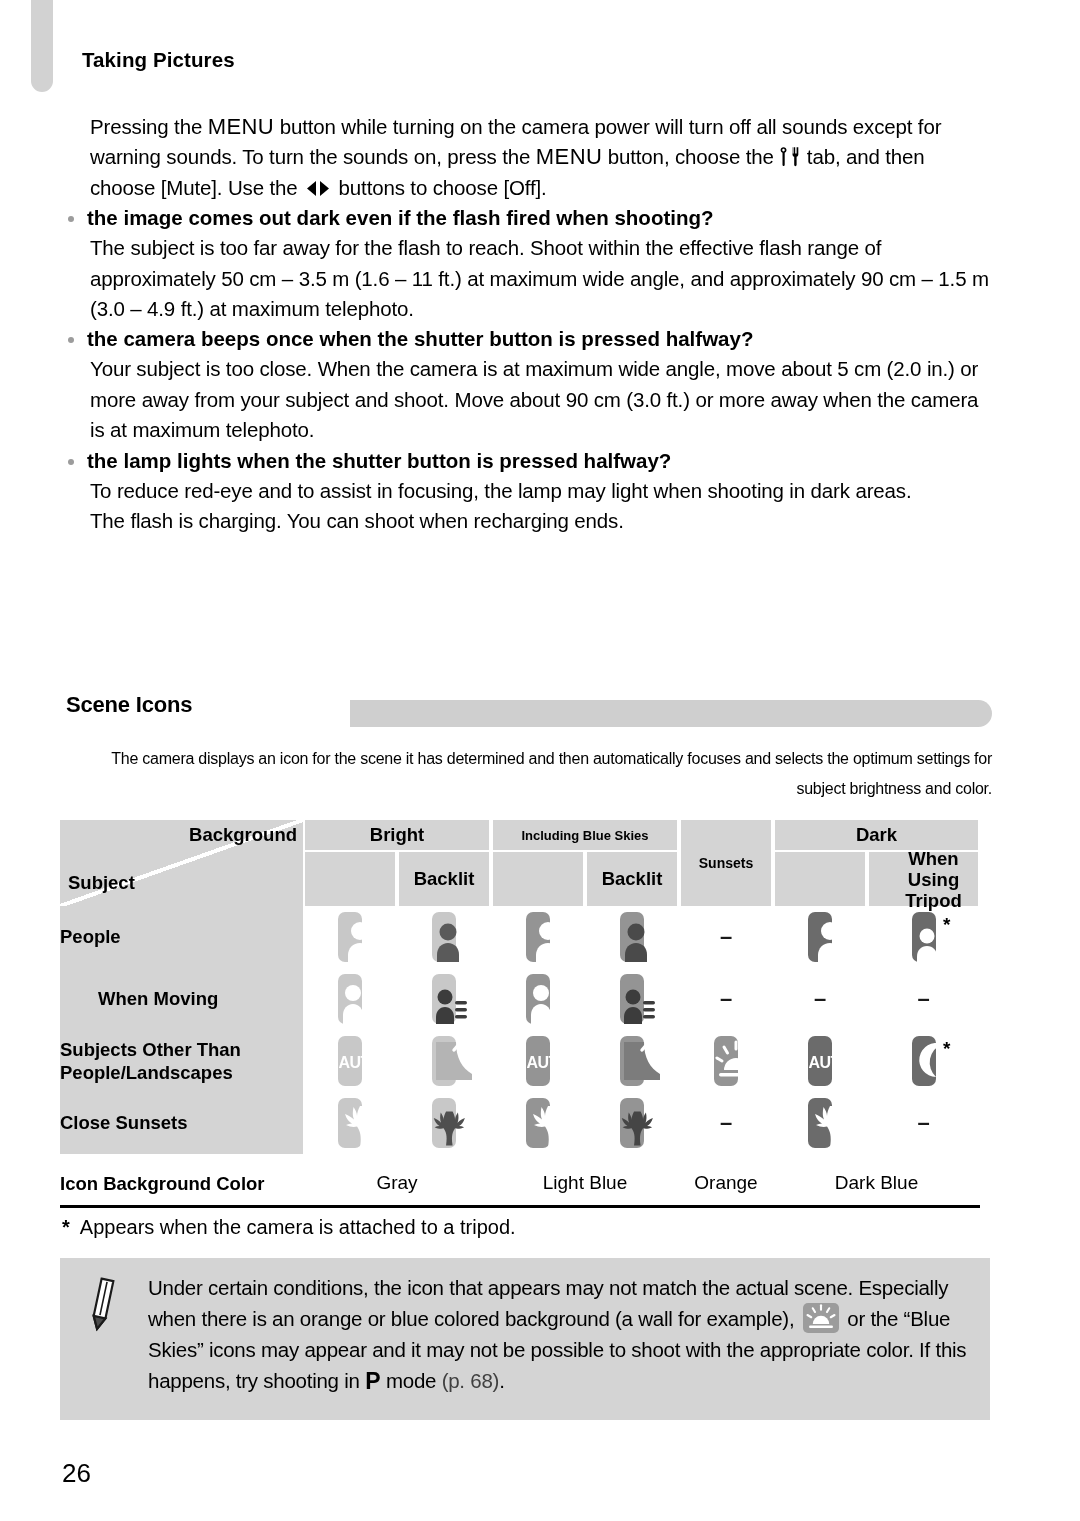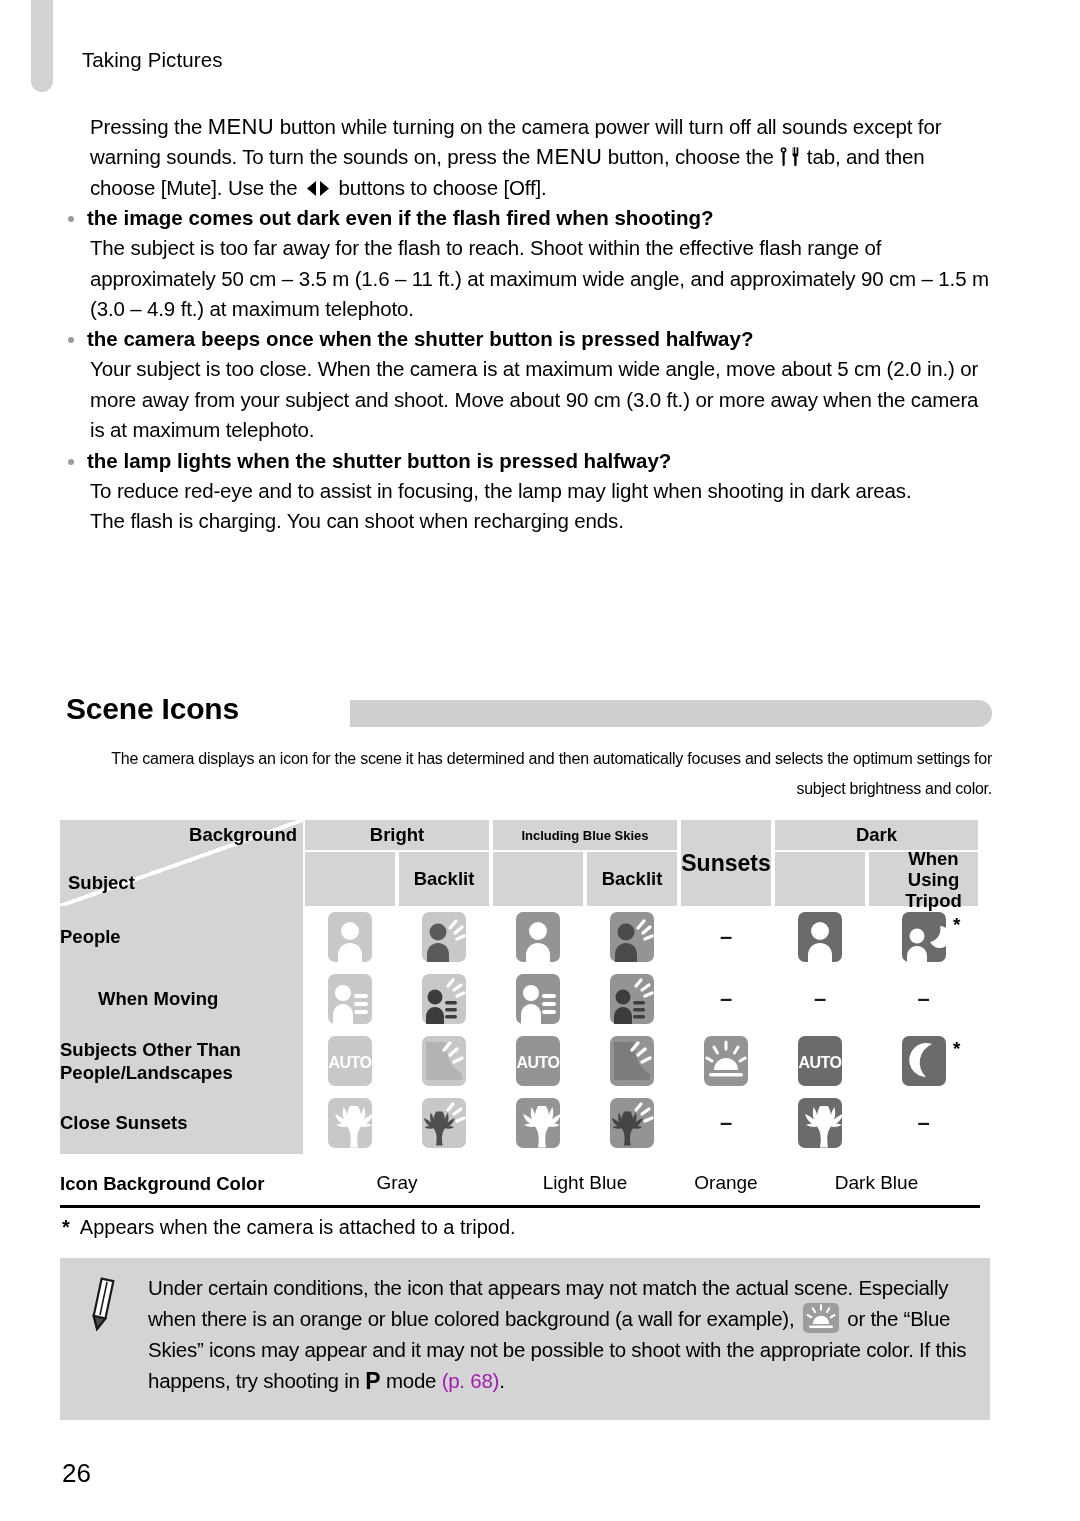--- a/index.html
+++ b/index.html
@@ -17,21 +17,21 @@
     position:absolute;left:31px;top:-18px;
     width:22px;height:110px;
     background:#d2d2d2;
     border-radius:11px;
   }
 
   .page-wrap{position:absolute;left:0;top:0;width:1080px;height:1521px;}
 
   .running-head{
     position:absolute;left:82px;top:48px;
-    font-size:20.5px;font-weight:normal;letter-spacing:.1px;text-align:center;
+    font-size:20.5px;font-weight:bold;letter-spacing:.1px;text-align:center;
   }
 
   
   .content{
     position:absolute;left:62px;top:112px;width:930px;
   }
   .q-item{margin:0 0 0 0;}
   .q-head{
     font-size:20.5px;font-weight:bold;
     line-height:30px;
@@ -58,21 +58,21 @@
   .ico-arrows{width:30px;height:19px;}
   .ico-flash{width:13px;height:21px;vertical-align:-4px;}
   .ico-pmode{font-weight:bold;font-size:23px;line-height:1;vertical-align:-1px;letter-spacing:0;}
 
   
   .sec-head{
     position:absolute;left:62px;top:694px;width:930px;height:40px;
   }
   .sec-head .title{
     position:absolute;left:4px;top:-2px;
-    font-size:30px;font-weight:bold;letter-spacing:-.2px;
+    font-size:22px;font-weight:bold;letter-spacing:-.2px;
   }
   .sec-head .bar{
     position:absolute;left:288px;top:6px;right:0;height:27px;
     background:#cfcfcf;
     border-radius:0 14px 14px 0;
   }
   .sec-intro{
     position:absolute;left:62px;top:744px;width:930px;
     font-size:16px;line-height:30.4px;letter-spacing:-.25px;text-align:right;
   }
@@ -105,36 +105,36 @@
     position:absolute;right:6px;top:4px;font-weight:bold;font-size:18.5px;
   }
   .corner .subword{
     position:absolute;left:8px;bottom:12px;font-weight:bold;font-size:18.5px;
   }
 
   .hdr-stack{position:relative;height:86px;background:transparent;padding:0;}
   .hdr-full{
     position:absolute;left:2px;right:2px;top:0;bottom:0;
     background:#d4d4d4;display:flex;align-items:center;justify-content:center;
-    font-weight:bold;font-size:23px;text-align:center;line-height:21px;
+    font-weight:bold;font-size:14px;text-align:center;line-height:21px;
   }
   .hdr-wide-top{
     position:absolute;left:2px;right:2px;top:0;height:30px;
     background:#d4d4d4;display:flex;align-items:center;justify-content:center;
     font-weight:bold;font-size:18.5px;white-space:nowrap;
   }
 
   
   .vsep{border-left:2px solid #e8e8e8;}
   .rowline{border-top:2px solid #e8e8e8;}
 
   
   .tile{
     display:inline-block;position:relative;
-    width:44px;height:50px;border-radius:7px;
+    width:24px;height:50px;border-radius:7px;
     vertical-align:middle;
   }
   .tile-l{background:#c8c8c8;}
   .tile-m{background:#949494;}
   .tile-d{background:#6b6b6b;}
   .dash{font-size:22px;font-weight:bold;color:#1a1a1a;line-height:50px;}
   .star{
     position:absolute;right:-15px;top:2px;font-size:19px;font-weight:bold;
   }
   .tilewrap{position:relative;display:inline-block;}
@@ -157,21 +157,21 @@
     width:930px;height:162px;
     background:#d4d4d4;
   }
   .note-text{
     position:absolute;left:88px;top:14px;right:18px;
     font-size:20.5px;line-height:31px;letter-spacing:-.25px;
   }
   .pencil{
     position:absolute;left:22px;top:18px;width:46px;height:60px;
   }
-  .link{color:#a21caf;}
+  .link{color:#404040;}
 
   .pagenum{
     position:absolute;left:62px;top:1458px;
     font-size:26px;
   }
 
   
   .inline-tile{
     display:inline-block;width:36px;height:30px;border-radius:5px;
     background:#9c9c9c;vertical-align:-7px;position:relative;margin:0 3px;

